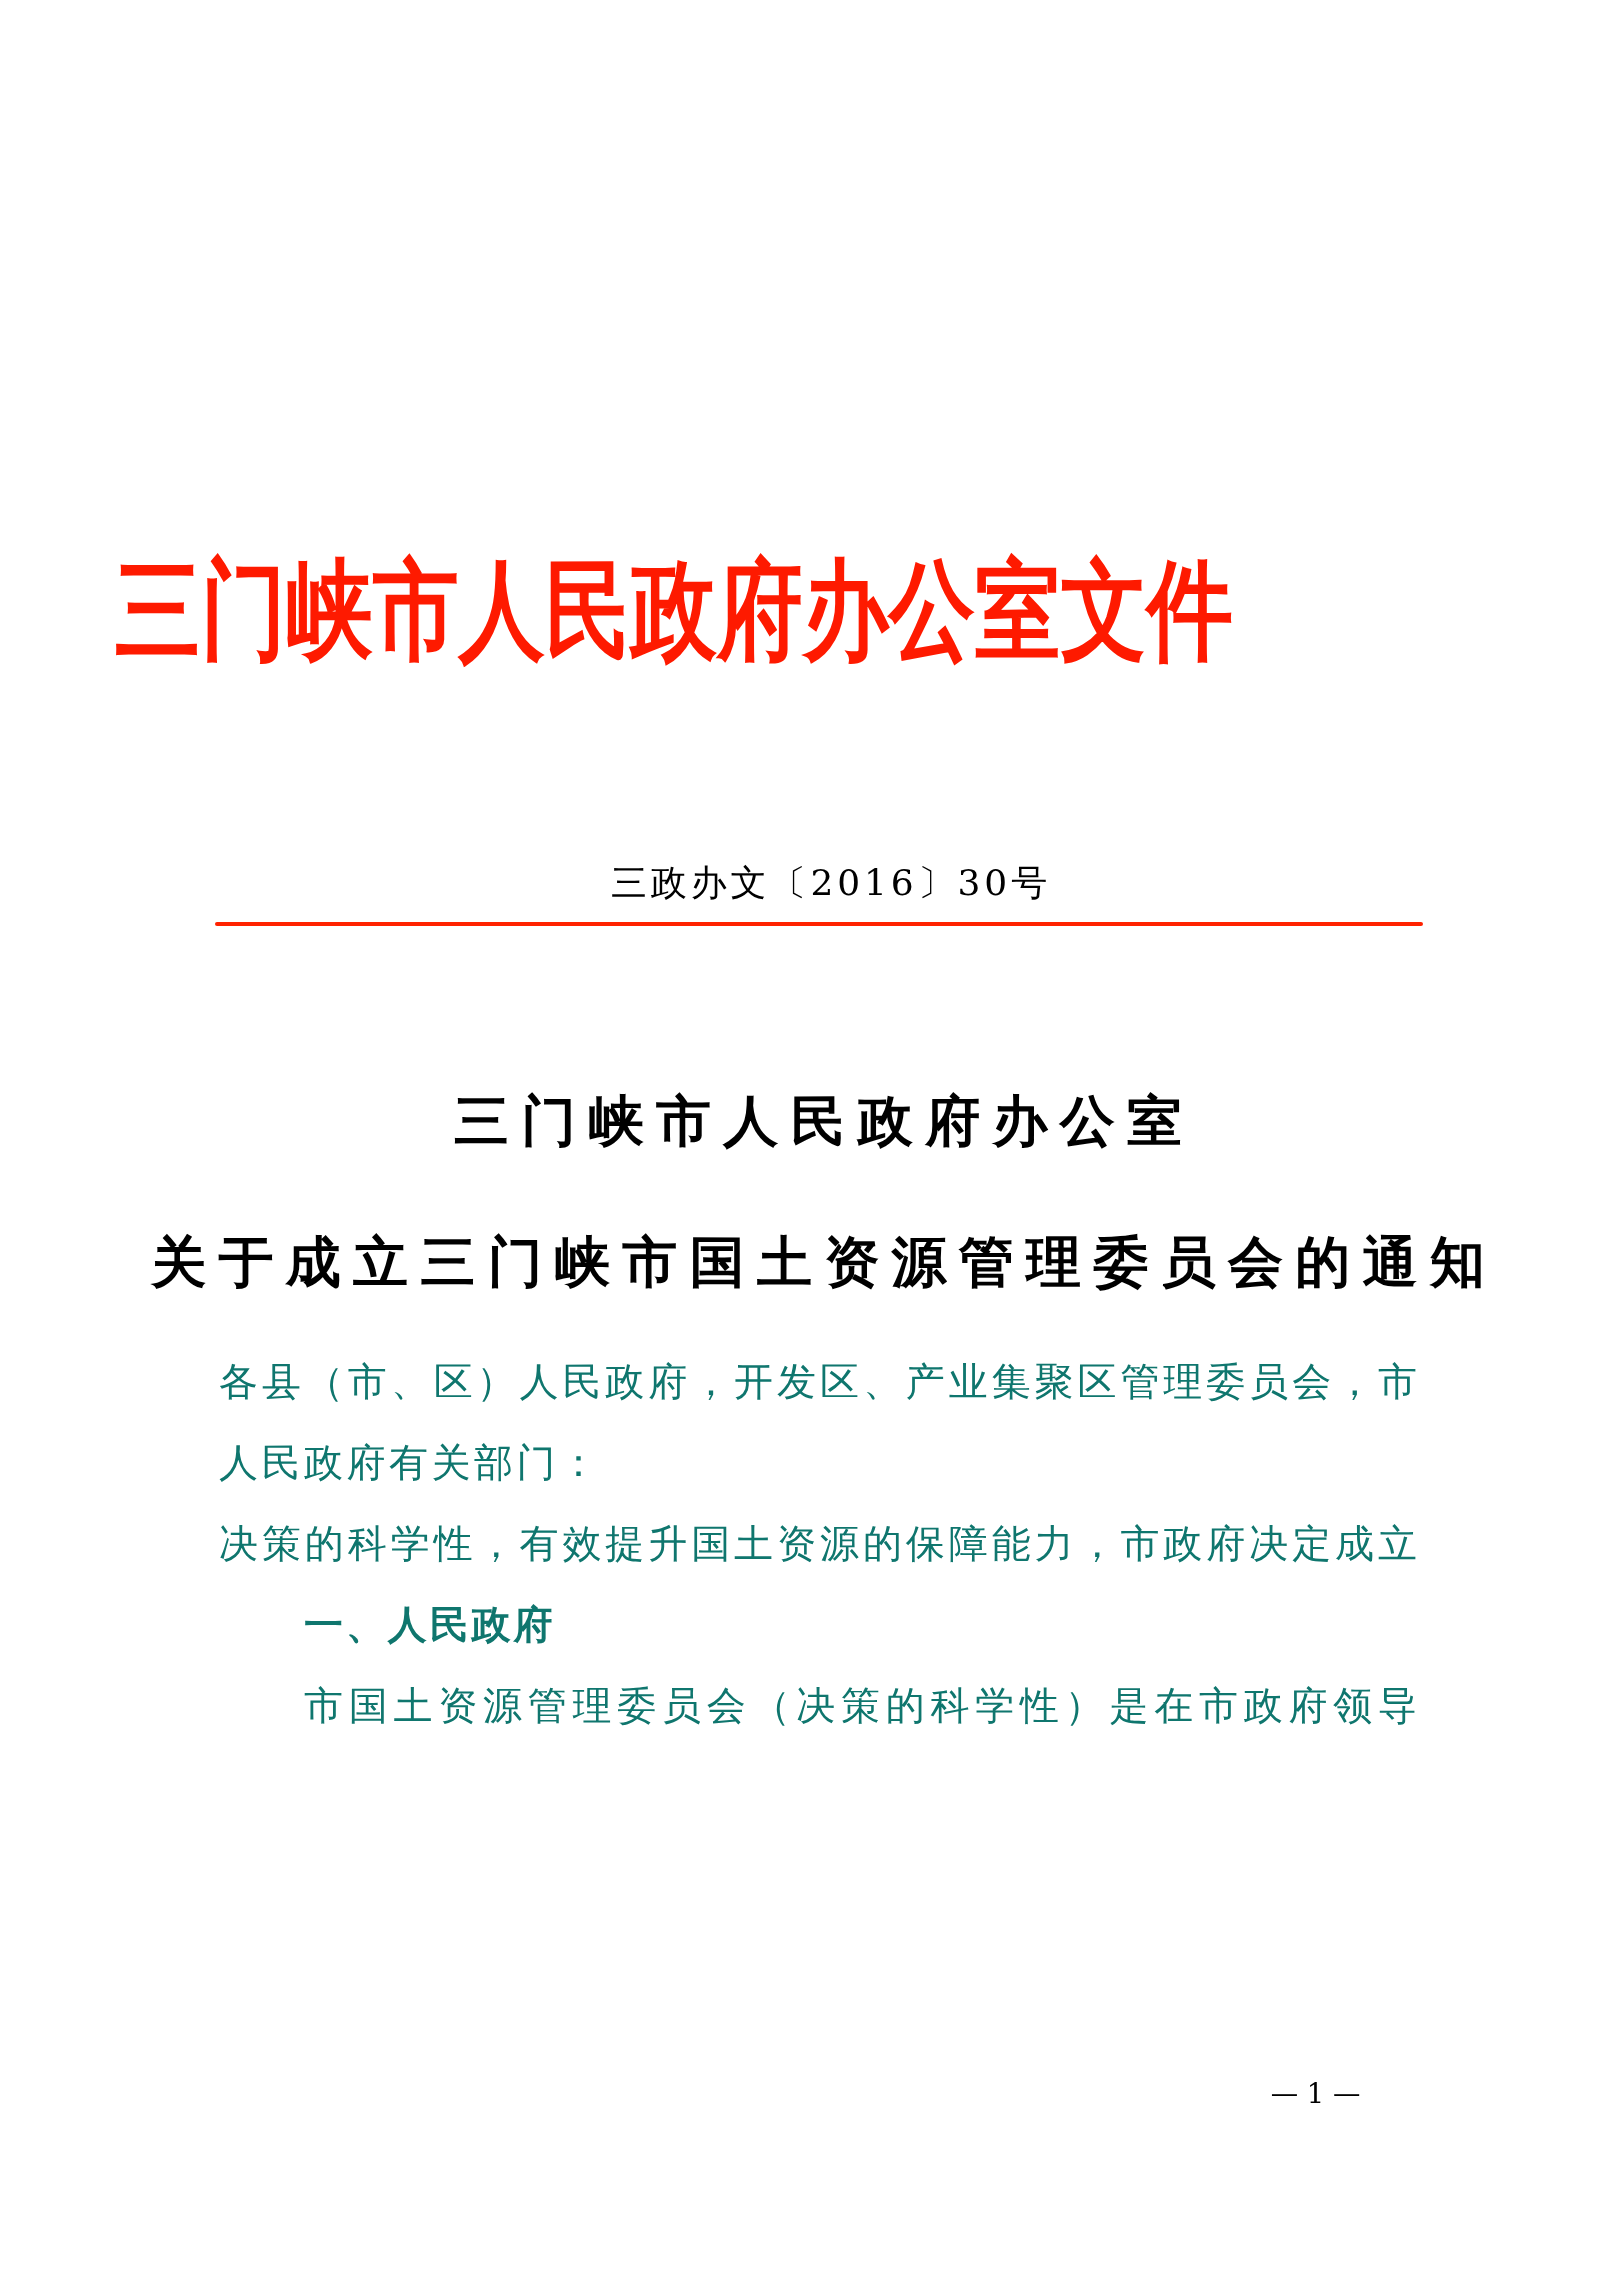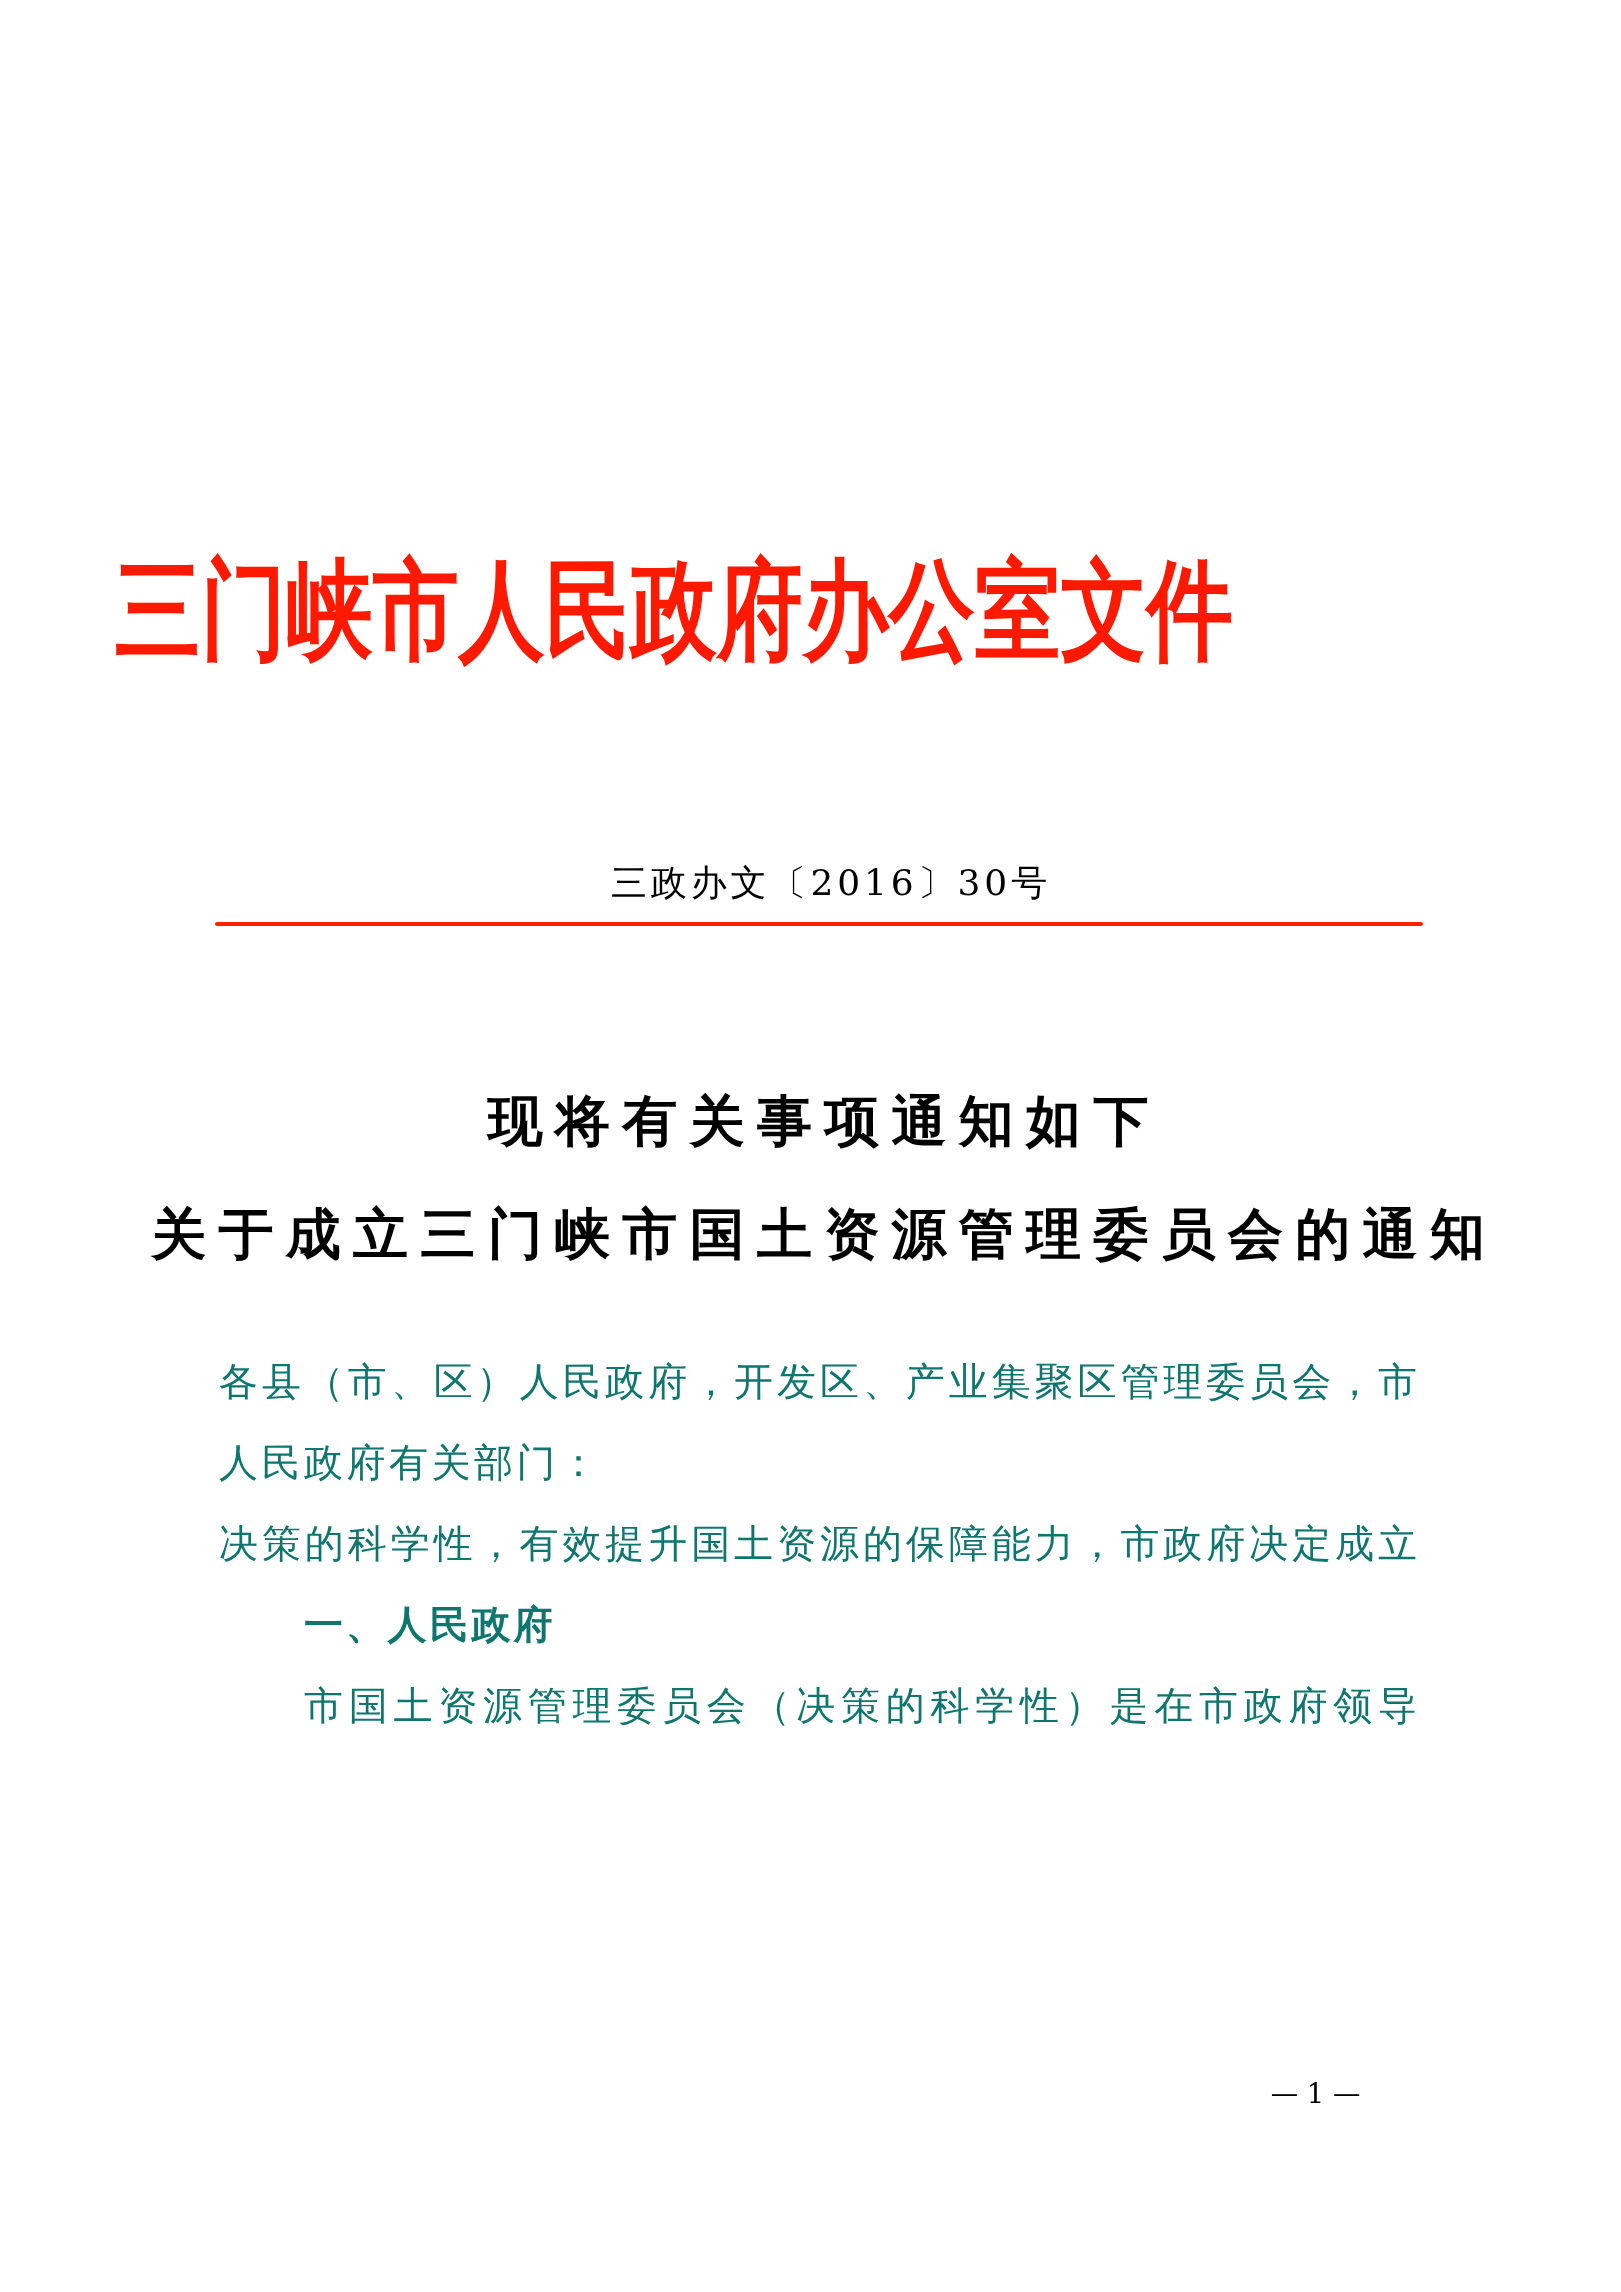--- a/index.html
+++ b/index.html
@@ -81,21 +81,21 @@
     display: inline-block;
     font-family: "DejaVu Serif", "Liberation Serif", serif;
     font-weight: bold;
     font-size: 55px;
     line-height: 63px;
     letter-spacing: 12.3px;
     color: #000000;
     margin-left: 27.4px;
   }
   .subtitle.line-1 { top: 1089px; }
-  .subtitle.line-2 { top: 1202px; }
+  .subtitle.line-2 { top: 1230px; }
 
   .body-text {
     position: absolute;
     left: 219px;
     top: 1356px;
     width: 1198px;
   }
   .body-line {
     display: block;
     height: 81px;
@@ -143,21 +143,21 @@
     <span>三门峡市人民政府办公室文件</span>
   </div>
 
   <div class="doc-number">
     <span>三政办文〔2016〕30号</span>
   </div>
 
   <div class="red-rule"></div>
 
   <div class="subtitle line-1">
-    <span>现将有关事项通知如下</span>
+    <span>三门峡市人民政府办公室</span>
   </div>
   <div class="subtitle line-2">
     <span>关于成立三门峡市国土资源管理委员会的通知</span>
   </div>
 
   <div class="body-text">
     <div class="body-line full">各县（市、区）人民政府，开发区、产业集聚区管理委员会，市</div>
     <div class="body-line">人民政府有关部门：</div>
     <div class="body-line full">决策的科学性，有效提升国土资源的保障能力，市政府决定成立</div>
     <div class="body-line heading indent">一、人民政府</div>

